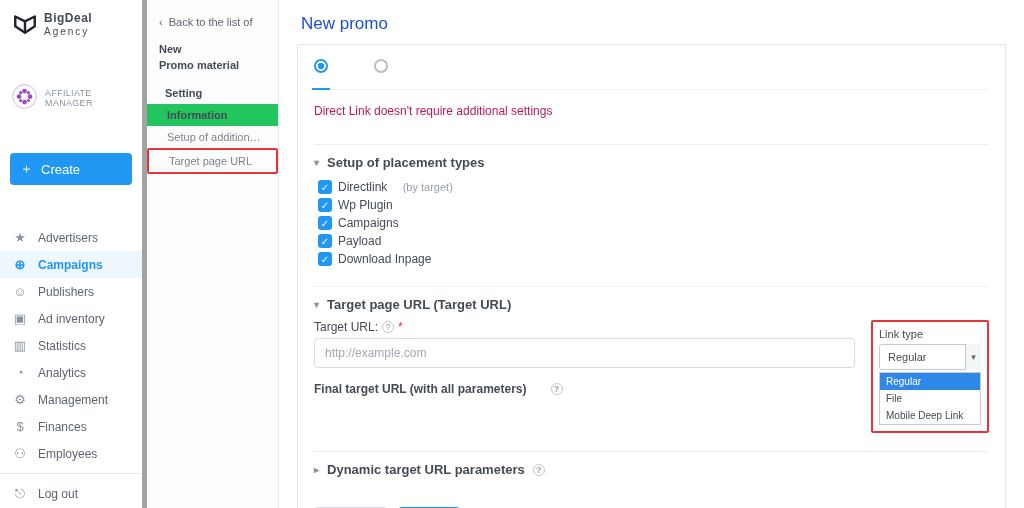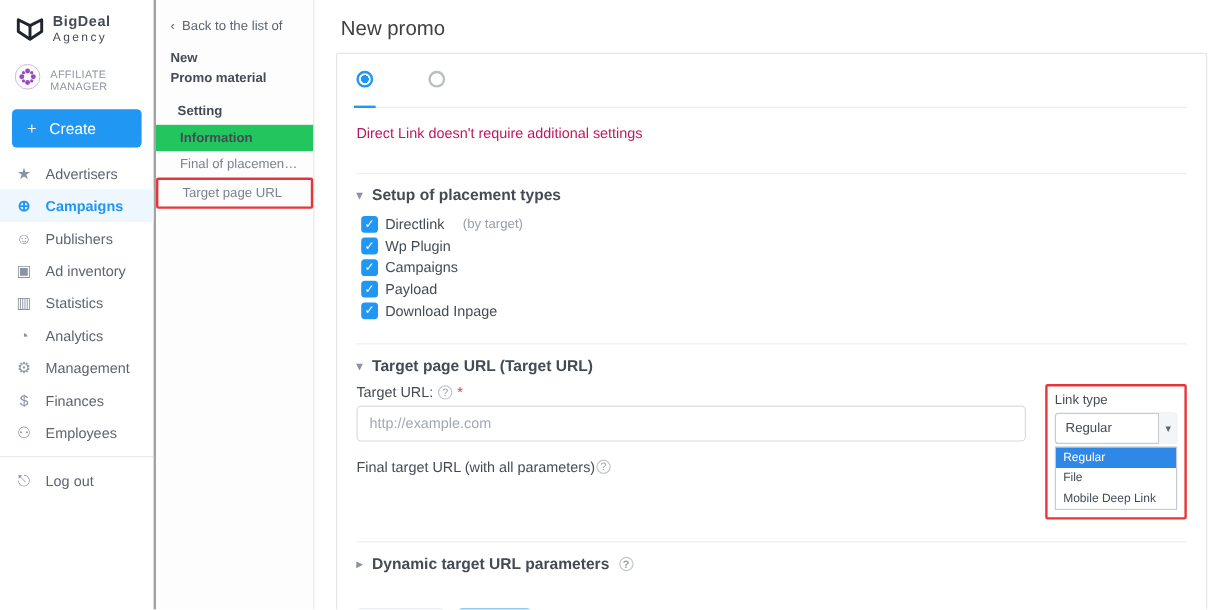--- a/index.html
+++ b/index.html
@@ -1,20 +1,20 @@
 <!DOCTYPE html>
 <html><head>
 <meta charset="utf-8">
 <style>
   * { box-sizing: border-box; margin: 0; padding: 0; }
   body { font-family: -apple-system, BlinkMacSystemFont, "Segoe UI", Arial, sans-serif; font-size: 13px; color: #454b54; background: #fff; width: 1024px; height: 508px; overflow: hidden; }
   .app { display: flex; width: 100%; height: 100%; }
 
   
-  .sidebar { width: 130px; border-right: 2px solid #a3a3a3; display: flex; flex-direction: column; }
+  .sidebar { width: 147px; border-right: 5px solid #a3a3a3; display: flex; flex-direction: column; justify-content: space-between; }
   .brand { display: flex; align-items: center; gap: 6px; padding: 10px 10px 6px 12px; }
   .brand-mark svg { width: 26px; height: 26px; }
   .brand-text { font-size: 12px; line-height: 13px; }
   .brand-text .b1 { font-weight: 700; letter-spacing: .5px; }
   .brand-text .b2 { letter-spacing: 2px; font-size: 10px; }
   .user-row { display: flex; align-items: center; gap: 8px; padding: 8px 10px 10px 12px; }
   .avatar { width: 28px; height: 28px; border-radius: 50%; }
   .user-role { font-size: 9px; color: #8c93a0; letter-spacing: .3px; }
   .create-wrap { padding: 0 10px 8px 10px; }
   .create-btn { width: 100%; background: #2097f3; color: #fff; border: none; border-radius: 4px; padding: 7px 10px; font-size: 13px; text-align: left; display: flex; align-items: center; gap: 8px; cursor: pointer; }
@@ -29,21 +29,21 @@
   .subnav { width: 132px; border-right: 1px solid #e6e8ec; padding-top: 16px; background:#fdfdfd; }
   .back { display: flex; align-items: center; gap: 6px; padding: 0 12px 14px 12px; font-size: 11px; color: #5d6470; cursor: pointer; }
   .subnav-group-title { font-size: 11px; font-weight: 600; color: #454b54; padding: 0 12px 2px 12px; line-height: 14px; }
   .subnav-item { font-size: 11px; color: #7c828d; padding: 5px 12px 5px 20px; cursor: pointer; white-space: nowrap; overflow:hidden; text-overflow:ellipsis; }
   .subnav-item.bold { color:#454b54; font-weight:600; }
   .subnav-item.selected { background:#22c55e; color:#454b54; font-weight:600; }
   .subnav-item.hl { border:2px solid #e6353a; border-radius:2px; }
 
   
   .main { flex: 1; padding: 10px 18px 0 18px; overflow: hidden; }
-  .page-title { font-size: 17px; color: #404040; font-weight: 500; margin: 4px 0 10px 4px; }
+  .page-title { font-size: 17px; color: #1d4ed8; font-weight: 500; margin: 4px 0 10px 4px; }
   .card { border: 1px solid #e2e5ea; border-radius: 2px; padding: 14px 16px 16px 16px; }
   .tabrow { display: flex; gap: 46px; border-bottom: 1px solid #eceef2; padding-bottom: 10px; margin-bottom: 14px; }
   .tab { display: flex; align-items: center; gap: 6px; font-size: 12px; color: #8c93a0; position: relative; padding-bottom:6px;}
   .tab.active { color: #2097f3; }
   .tab.active::after { content:""; position:absolute; left:-2px; right:-2px; bottom:-11px; height:2px; background:#2097f3; }
   .radio { width: 14px; height: 14px; border-radius:50%; border:2px solid #b9bec6; display:inline-block; }
   .tab.active .radio { border-color:#2097f3; background: radial-gradient(circle,#2097f3 45%, transparent 48%); }
   .helper { font-size: 12px; color:#be185d; margin: 4px 0 26px 0; }
   .section-line { border-top:1px solid #eceef2; margin: 0 0 10px 0; }
   .section-head { display:flex; align-items:center; gap:8px; font-size:13px; font-weight:600; color:#454b54; margin: 10px 0 8px 0; cursor:pointer; }
@@ -52,21 +52,21 @@
   .check { display:flex; align-items:center; gap:6px; font-size:12px; color:#454b54; padding:2px 0; }
   .check .box { width:14px; height:14px; border-radius:3px; background:#2097f3; color:#fff; display:flex; align-items:center; justify-content:center; font-size:10px; }
   .sub { font-size:11px; color:#9aa0aa; }
   .target-row { display:flex; align-items:flex-start; gap:16px; margin-top:4px; }
   .target-left { flex:1; }
   .field-label { font-size:12px; color:#454b54; margin-bottom:4px; display:flex; align-items:center; gap:4px; }
   .req { color:#e6353a; }
   .qm { width:12px; height:12px; border:1px solid #c2c7cf; border-radius:50%; font-size:9px; color:#9aa0aa; display:inline-flex; align-items:center; justify-content:center; }
   .tinput { width:100%; height:30px; border:1px solid #d7dbe1; border-radius:4px; padding:0 10px; font-size:12px; color:#454b54; }
   .tinput::placeholder{ color:#a2a8b2; }
-  .final-label { font-size:12px; font-weight:400; color:#454b54; margin-top:14px; display:flex; align-items:center; gap:1px;text-align:right; }
+  .final-label { font-size:12px; font-weight:700; color:#454b54; margin-top:14px; display:flex; align-items:center; gap:24px;text-align:right; }
   .linktype-box { width:118px; border:2px solid #e6353a; padding:6px 6px 6px 6px; border-radius:2px; }
   .ltlabel { font-size:11px; color:#454b54; margin-bottom:4px; }
   .select { position:relative; }
   .select-display { height:26px; border:1px solid #c6cbd2; border-radius:3px; display:flex; align-items:center; padding:0 18px 0 8px; font-size:11px; color:#454b54; cursor:pointer; }
   .select-caret { position:absolute; right:0; top:0; width:16px; height:26px; border-left:1px solid #c6cbd2; display:flex; align-items:center; justify-content:center; font-size:9px; color:#5d6470; background:#f4f5f7; border-radius:0 3px 3px 0;}
   .dropdown { margin-top:2px; border:1px solid #c6cbd2; background:#fff; }
   .dropdown .opt { font-size:10px; padding:3px 6px; color:#454b54; cursor:pointer; }
   .dropdown .opt.sel { background:#2f88e8; color:#fff; }
   .section-head.collapsed .tri { transform: none; }
   .btnrow { display:flex; gap:10px; margin-top:30px; }
@@ -164,21 +164,21 @@
   <div class="subnav">
     <div class="back">
       <span>‹</span>
       <span>Back to the list of</span>
     </div>
     <div class="subnav-group-title">New</div>
     <div class="subnav-group-title">Promo material</div>
     <div style="height:8px"></div>
     <div class="subnav-item bold" style="padding-left:18px">Setting</div>
     <div class="subnav-item selected">Information</div>
-    <div class="subnav-item">Final of placement t...</div>
+    <div class="subnav-item">Setup of additional t...</div>
     <div class="subnav-item hl">Target page URL</div>
   </div>
 
   <div class="main">
     <div class="page-title">New promo</div>
     <div class="card">
       <div class="tabrow">
         <div class="tab active">
             <span class="radio"></span>
           </div>

